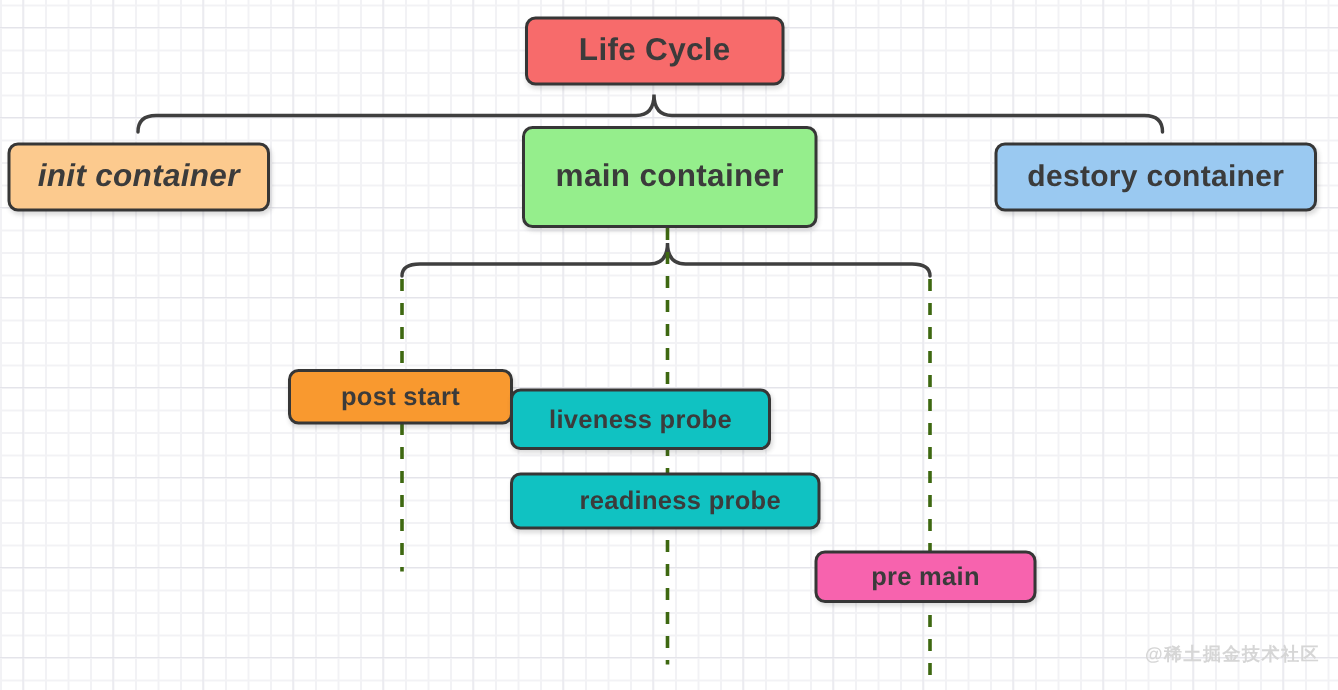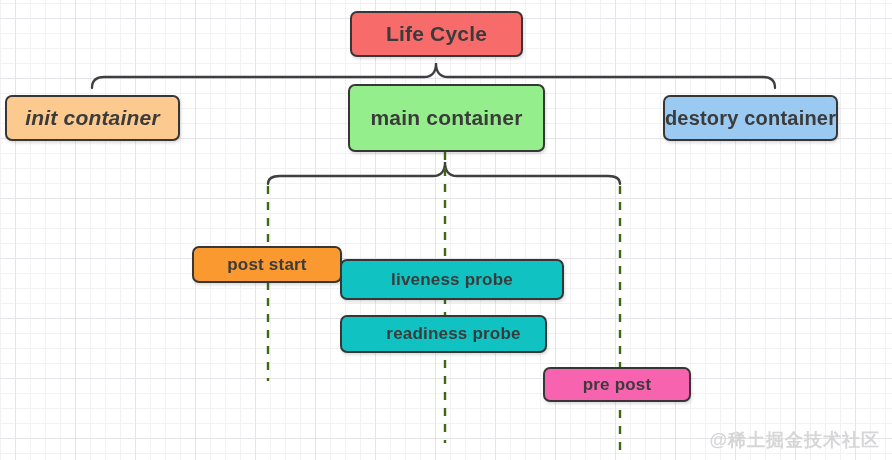--- a/index.html
+++ b/index.html
@@ -31,29 +31,29 @@
     box-sizing:border-box;
     font-weight:bold;
     color:#3b3b3b;
     box-shadow:1px 2px 3px rgba(60,60,60,0.18);
     letter-spacing:0.2px;
     white-space:nowrap;
   }
   #node-lifecycle        {left:350px; top:11px;  width:173px; height:46px; font-size:21px;}
   #node-init-container   {left:5px;   top:95px;  width:175px; height:46px; font-size:21px;}
   #node-main-container   {left:348px; top:84px;  width:197px; height:68px; font-size:21px;text-align:center;}
-  #node-destory-container{left:663px; top:95px;  width:175px; height:46px; font-size:20px;}
+  #node-destory-container{left:663px; top:95px;  width:215px; height:46px; font-size:20px;}
   #node-post-start       {left:192px; top:208px; width:150px; height:37px; font-size:17px;margin-top:38px;}
-  #node-liveness-probe   {left:340px; top:259px; width:224px; height:41px; font-size:17px;}
+  #node-liveness-probe   {left:340px; top:259px; width:174px; height:41px; font-size:17px;}
   #node-readiness-probe  {left:340px; top:315px; width:207px; height:38px; font-size:17px;}
   #node-pre-start        {left:543px; top:367px; width:148px; height:35px; font-size:17px;}
   .watermark{
     position:absolute;z-index:3;
     right:12px; top:428px;
-    font-size:18px;
+    font-size:12px;
     color:#d6d6d6;
     font-weight:bold;
     letter-spacing:1px;
   }
 </style>
 </head>
 <body>
 
 <div class="canvas">
 
@@ -77,17 +77,17 @@
   <div class="node" id="node-main-container" style="background-color: rgb(149, 238, 140);">main container</div>
 
   <div class="node" id="node-destory-container" style="background-color: rgb(154, 201, 241);">destory container</div>
 
   <div class="node" id="node-post-start" style="background-color: rgb(249, 153, 47);">post start</div>
 
   <div class="node" id="node-liveness-probe" style="background-color: rgb(16, 194, 194);">liveness probe</div>
 
   <div class="node" id="node-readiness-probe" style="background-color: rgb(16, 194, 194); padding-left: 20px;">readiness probe</div>
 
-  <div class="node" id="node-pre-start" style="background-color: rgb(247, 99, 174);">pre post</div>
+  <div class="node" id="node-pre-start" style="background-color: rgb(247, 99, 174);">pre main</div>
 
   <div class="watermark">@稀土掘金技术社区</div>
 
 </div>
 
 </body></html>

